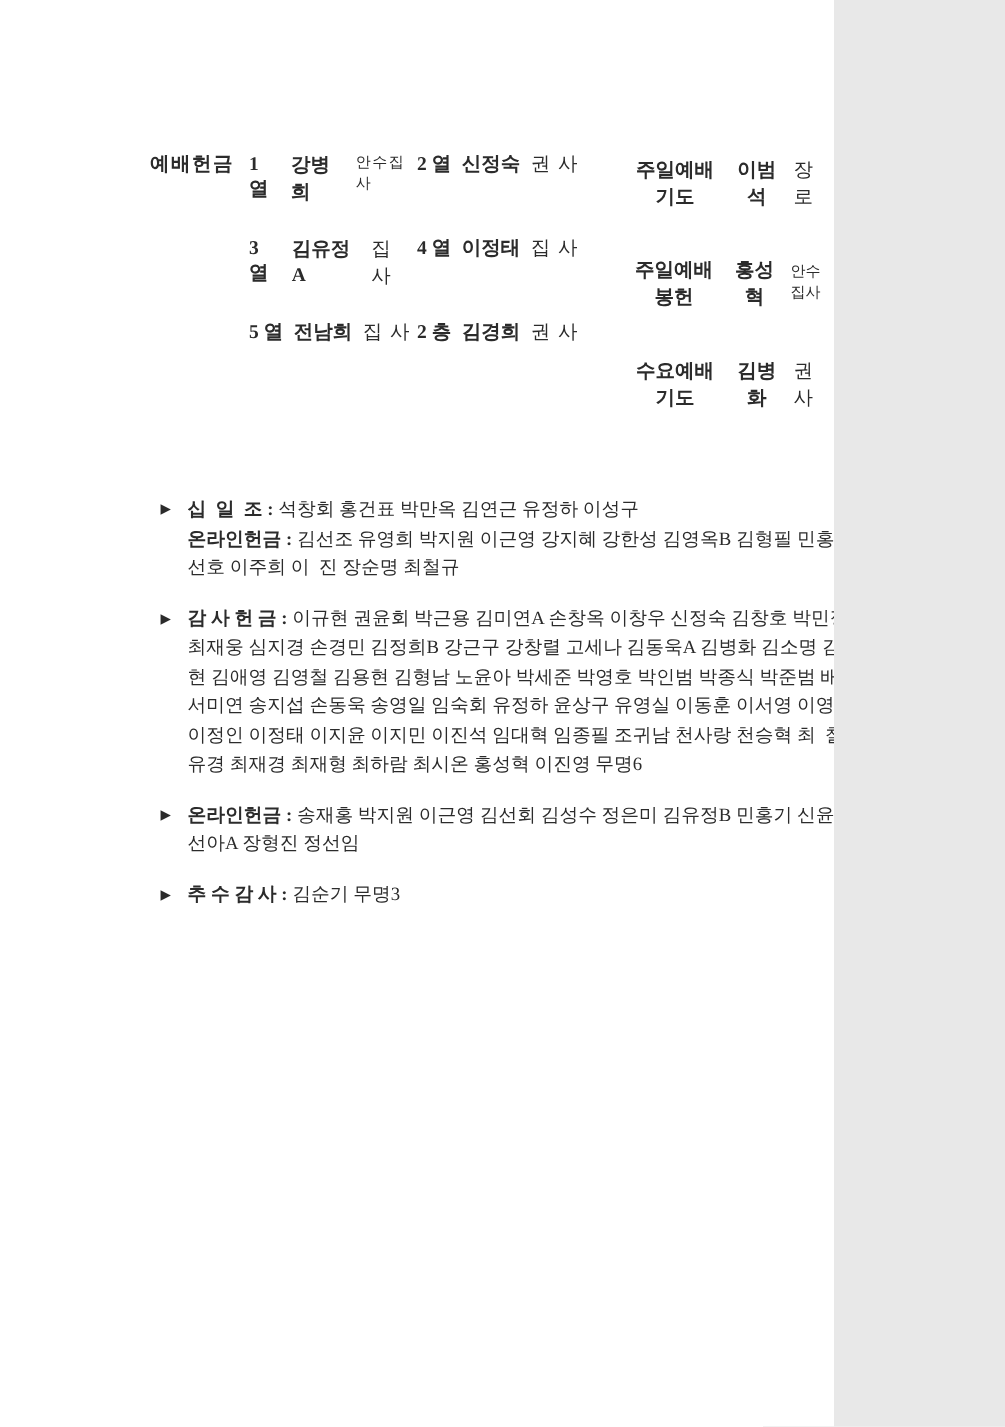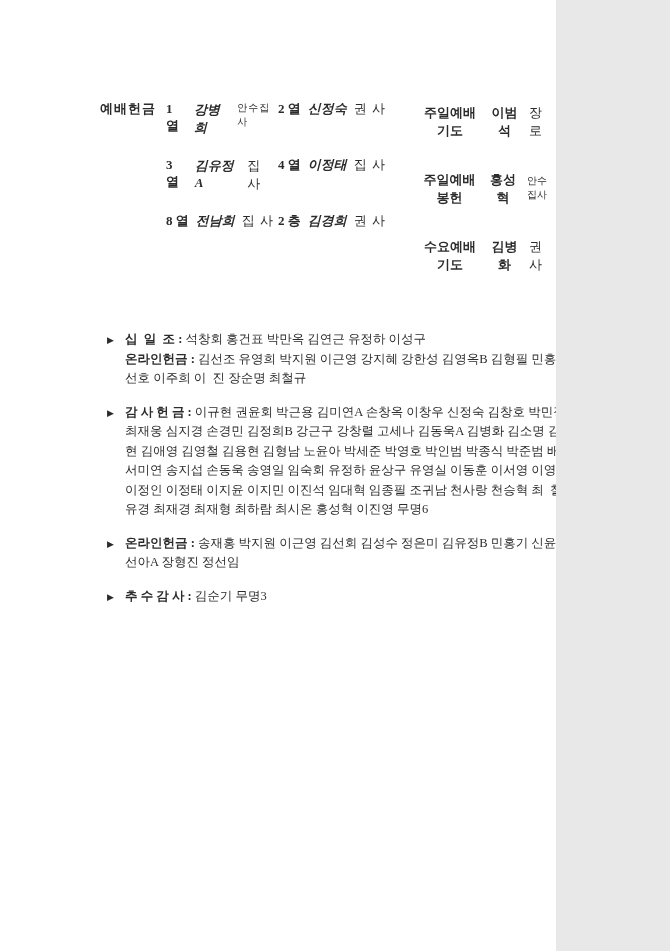--- a/index.html
+++ b/index.html
@@ -16,21 +16,21 @@
     position:absolute;left:100px;top:100px;
     display:grid;
     grid-template-columns:66px 112px auto;
     row-gap:19px;
     font-size:13px;
     align-items:baseline;
   }
   .ot-label{font-weight:bold;letter-spacing:1px;}
   .ot-cell{display:flex;gap:7px;align-items:flex-start;white-space:nowrap;}
   .ot-cell .pos{font-weight:bold;white-space:pre-wrap;}
-  .ot-cell .nm{font-weight:bold;white-space:pre-wrap;font-style:italic;}
+  .ot-cell .nm{font-weight:bold;white-space:pre-wrap;}
   .ot-cell .ttl{font-weight:normal;white-space:pre-wrap;letter-spacing:1px;}
   .small{font-size:10px;letter-spacing:0;}
   .spacer{}
   
   .duties{position:absolute;left:420px;top:104px;font-size:13px;}
   .duty{display:flex;gap:10px;align-items:baseline;margin-bottom:31px;white-space:nowrap;}
   .duty .lbl{font-weight:bold;white-space:pre-wrap;text-align:center;}
   .duty .nm{font-weight:bold;white-space:pre-wrap;text-align:center;}
   .duty .ttl{white-space:pre-wrap;letter-spacing:1px;}
   .duty .ttl.small{letter-spacing:0;}
@@ -71,21 +71,21 @@
         <span class="nm">김유정A</span>
         <span class="ttl">집 사</span>
       </div>
     <div class="ot-cell">
         <span class="pos">4 열</span>
         <span class="nm">이정태</span>
         <span class="ttl">집 사</span>
       </div>
     <div class="spacer"></div>
     <div class="ot-cell">
-        <span class="pos">8 열</span>
+        <span class="pos">5 열</span>
         <span class="nm">전남희</span>
         <span class="ttl">집 사</span>
       </div>
     <div class="ot-cell">
         <span class="pos">2 층</span>
         <span class="nm">김경희</span>
         <span class="ttl">권 사</span>
       </div>
   </div>
 

